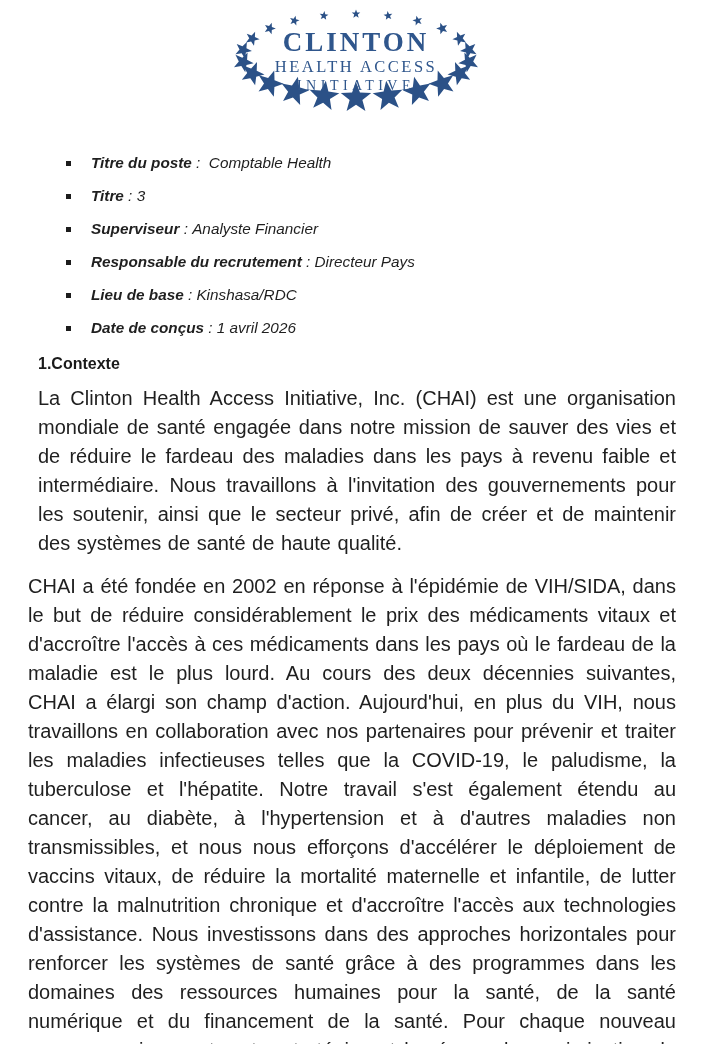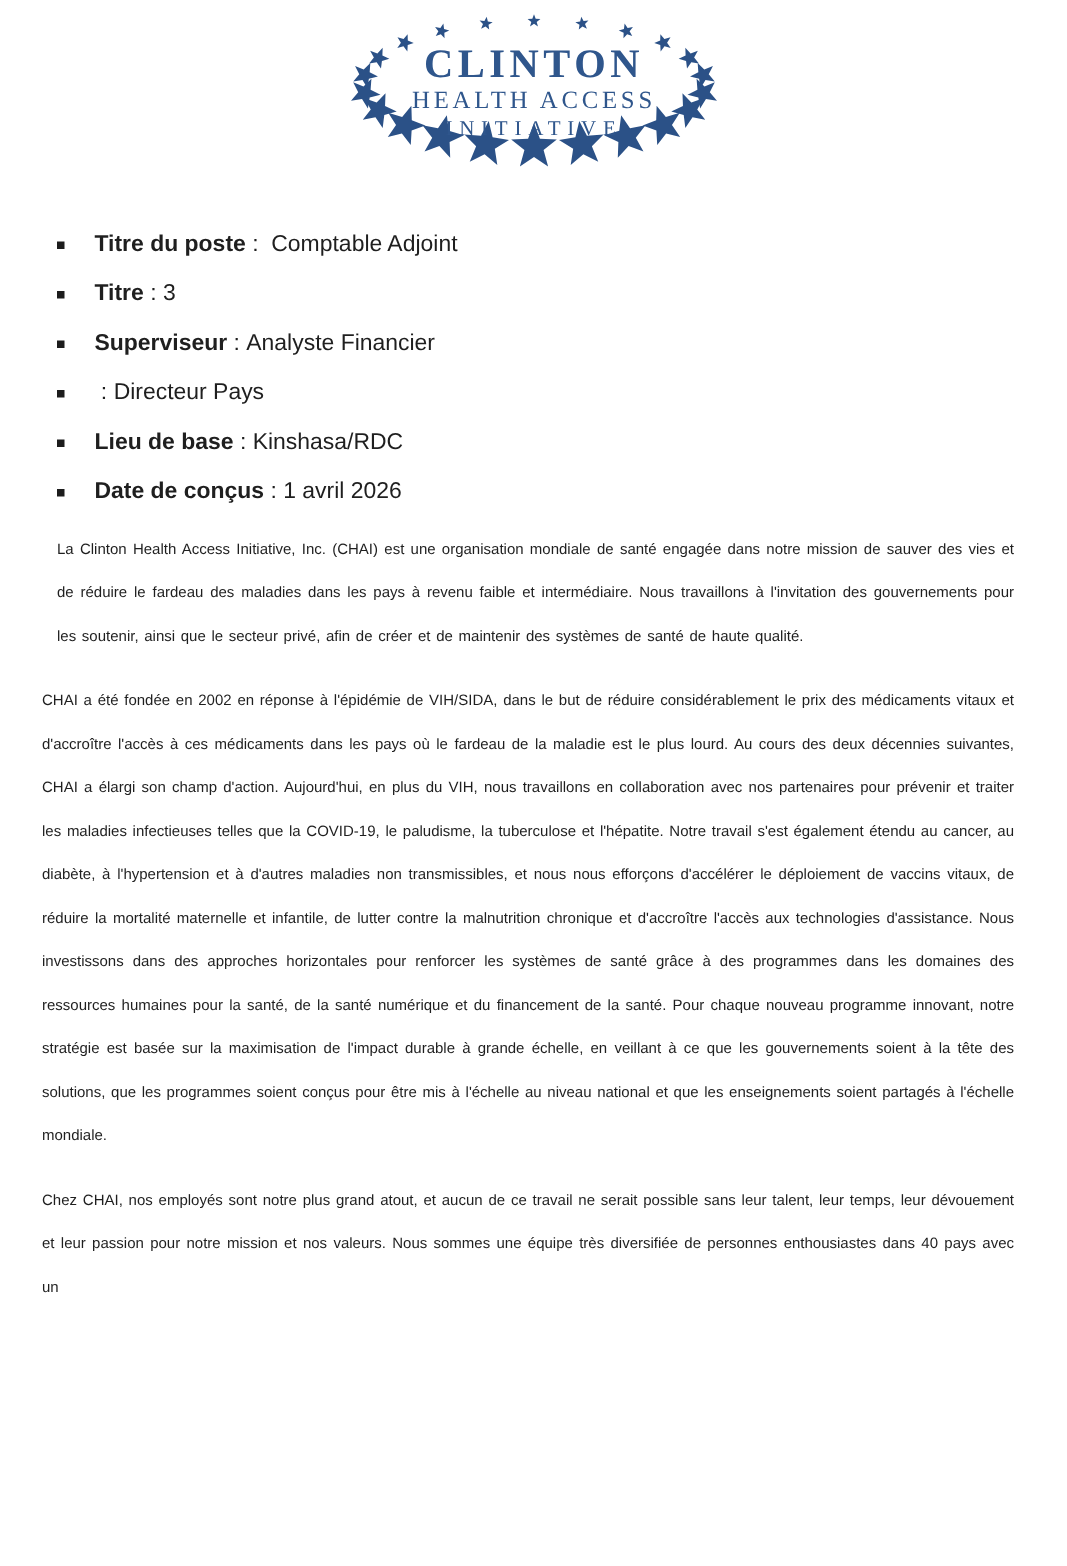--- a/index.html
+++ b/index.html
@@ -10,31 +10,31 @@
     -webkit-font-smoothing:antialiased;
   }
   .page { position:relative; width:711px; height:1044px; background:#fff; }
 
   
   .logo-wrap { width:260px; margin:4px auto 0;text-align:right; }
   .logo-wrap svg { display:block; }
   .logo-serif { font-family:"Liberation Serif", serif; }
 
   
-  .details { list-style:none; margin:38px 0 0 0; padding:0 0 0 38px; }
+  .details { list-style:none; margin:38px 0 0 0; padding:0 0 0 66px;font-style:italic; }
   .details li { display:flex; align-items:flex-start; height:20px; margin-bottom:13px; font-size:15.3px; }
   .bullet { flex:none; width:5px; height:5px; background:#1c1c1c; margin:7px 20px 0 0; }
   .dlabel { font-weight:bold; white-space:pre; }
   .dsep   { white-space:pre; }
   .dvalue { white-space:pre; }
 
   
   .sec-heading { font-size:16px; font-weight:bold; margin:16px 35px 0 38px; color:#1a1a1a; }
   .body-par {
-    font-size:10px; line-height:29px; text-align:justify;
+    font-size:20px; line-height:29px; text-align:justify;
     word-spacing:1px; margin:11px 35px 14px 38px; color:#1f1f1f;
   }
   .body-par + .body-par { margin-top:0;margin-left:28px; }
 </style>
 </head>
 <body>
 
 <div class="page">
 
   <div class="logo-wrap">
@@ -67,51 +67,53 @@
       <text id="logo-t2" class="logo-serif" x="130" y="68" text-anchor="middle" font-size="16.5" letter-spacing="2.5" fill="#2f568c">HEALTH ACCESS</text>
       <text id="logo-t3" class="logo-serif" x="130" y="86" text-anchor="middle" font-size="14" letter-spacing="4.5" fill="#2f568c">INITIATIVE</text>
     </svg>
   </div>
 
   <ul class="details">
     <li>
       <span class="bullet"></span>
       <span class="dlabel">Titre du poste</span>
         <span class="dsep"> :  </span>
-        <span class="dvalue">Comptable Adjoint</span>
+        <span class="dvalue">Comptable Health</span>
     </li>
     <li>
       <span class="bullet"></span>
       <span class="dlabel">Titre</span>
         <span class="dsep"> : </span>
         <span class="dvalue">3</span>
     </li>
     <li>
       <span class="bullet"></span>
       <span class="dlabel">Superviseur</span>
         <span class="dsep"> : </span>
         <span class="dvalue">Analyste Financier</span>
     </li>
     <li>
       <span class="bullet"></span>
+      <span class="dlabel">Responsable du recrutement</span>
         <span class="dsep"> : </span>
         <span class="dvalue">Directeur Pays</span>
     </li>
     <li>
       <span class="bullet"></span>
       <span class="dlabel">Lieu de base</span>
         <span class="dsep"> : </span>
         <span class="dvalue">Kinshasa/RDC</span>
     </li>
     <li>
       <span class="bullet"></span>
       <span class="dlabel">Date de conçus</span>
         <span class="dsep"> : </span>
         <span class="dvalue">1 avril 2026</span>
     </li>
   </ul>
 
+  <div class="sec-heading">1.Contexte</div>
 
   <p class="body-par">La Clinton Health Access Initiative, Inc. (CHAI) est une organisation mondiale de santé engagée dans notre mission de sauver des vies et de réduire le fardeau des maladies dans les pays à revenu faible et intermédiaire. Nous travaillons à l'invitation des gouvernements pour les soutenir, ainsi que le secteur privé, afin de créer et de maintenir des systèmes de santé de haute qualité.</p>
   <p class="body-par">CHAI a été fondée en 2002 en réponse à l'épidémie de VIH/SIDA, dans le but de réduire considérablement le prix des médicaments vitaux et d'accroître l'accès à ces médicaments dans les pays où le fardeau de la maladie est le plus lourd. Au cours des deux décennies suivantes, CHAI a élargi son champ d'action. Aujourd'hui, en plus du VIH, nous travaillons en collaboration avec nos partenaires pour prévenir et traiter les maladies infectieuses telles que la COVID-19, le paludisme, la tuberculose et l'hépatite. Notre travail s'est également étendu au cancer, au diabète, à l'hypertension et à d'autres maladies non transmissibles, et nous nous efforçons d'accélérer le déploiement de vaccins vitaux, de réduire la mortalité maternelle et infantile, de lutter contre la malnutrition chronique et d'accroître l'accès aux technologies d'assistance. Nous investissons dans des approches horizontales pour renforcer les systèmes de santé grâce à des programmes dans les domaines des ressources humaines pour la santé, de la santé numérique et du financement de la santé. Pour chaque nouveau programme innovant, notre stratégie est basée sur la maximisation de l'impact durable à grande échelle, en veillant à ce que les gouvernements soient à la tête des solutions, que les programmes soient conçus pour être mis à l'échelle au niveau national et que les enseignements soient partagés à l'échelle mondiale.</p>
   <p class="body-par">Chez CHAI, nos employés sont notre plus grand atout, et aucun de ce travail ne serait possible sans leur talent, leur temps, leur dévouement et leur passion pour notre mission et nos valeurs. Nous sommes une équipe très diversifiée de personnes enthousiastes dans 40 pays avec un</p>
 
 </div>
 
 </body></html>

